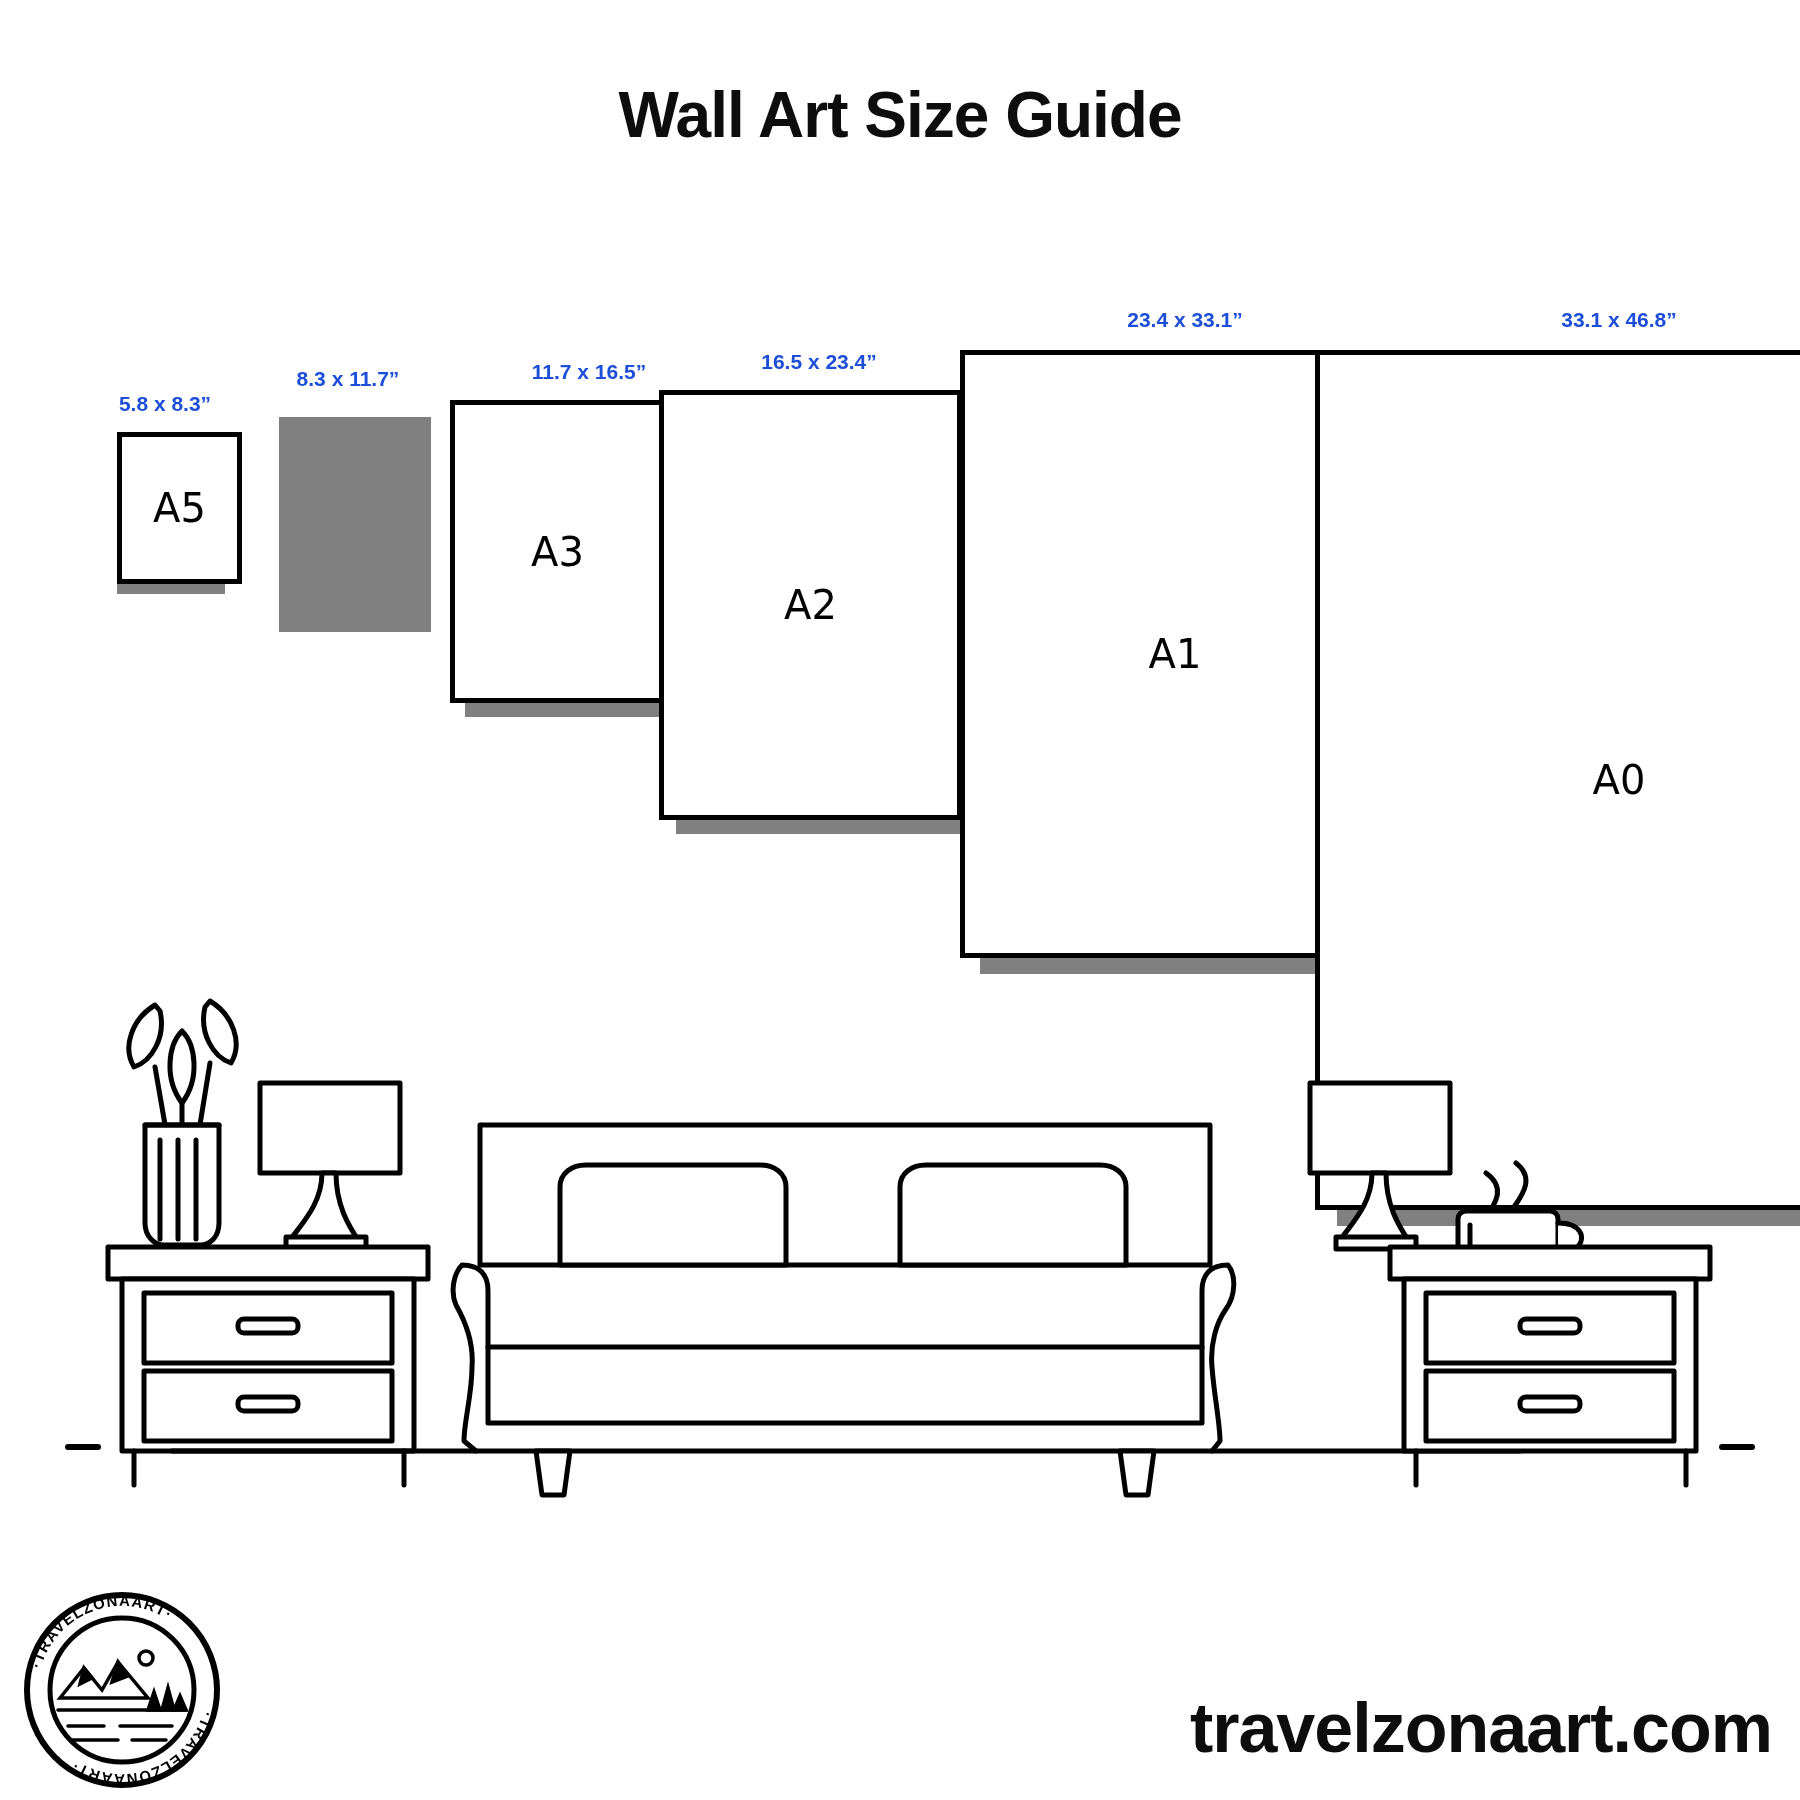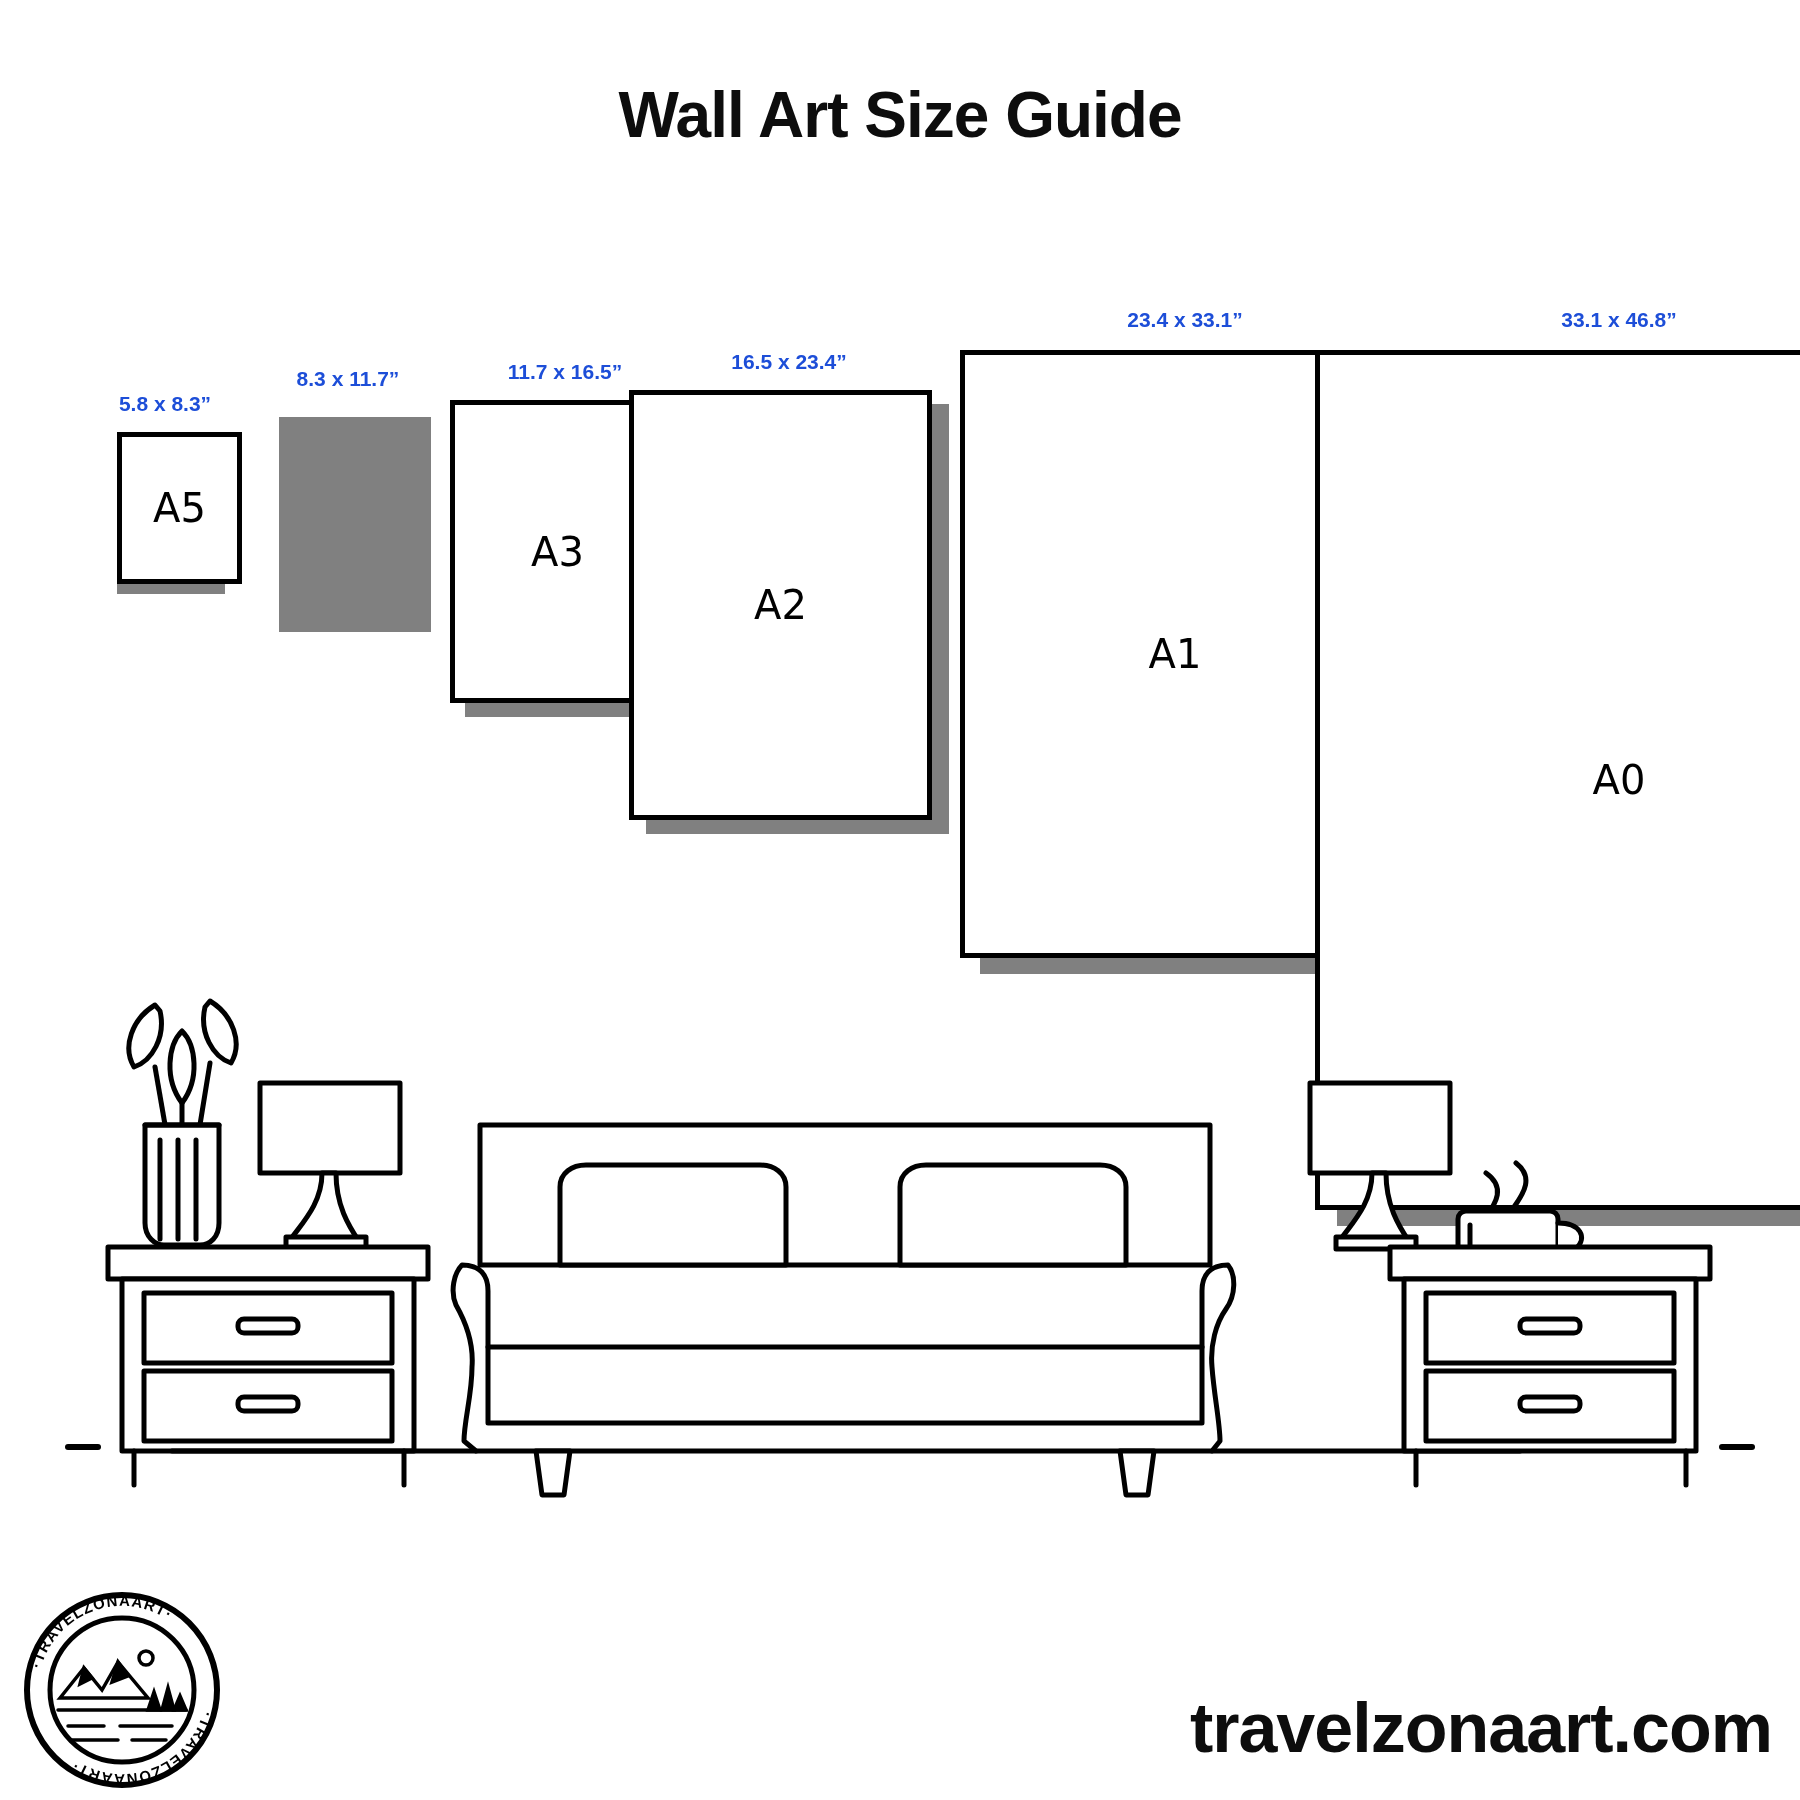--- a/index.html
+++ b/index.html
@@ -115,29 +115,29 @@
     <div class="frame-box" style="left:12px; top:32px; width:125px; height:152px;text-align:center;">
       <span class="frame-label">A5</span>
     </div>
   </div>
 
   <div class="frame-group" style="left:265px; bottom:385px; width:166px; height:260px;">
     <div class="frame-dim" style="top:-8px;">8.3 x 11.7”</div>
     <div class="frame-shadow" style="left:14px; top:42px; width:152px; height:215px;"></div>
   </div>
 
-  <div class="frame-group" style="left:450px; bottom:300px; width:230px; height:350px;">
+  <div class="frame-group" style="left:450px; bottom:300px; width:230px; height:350px;padding-left:48px;">
     <div class="frame-dim" style="top:-10px;">11.7 x 16.5”</div>
     <div class="frame-shadow" style="left:15px; top:44px; width:215px; height:303px;"></div>
     <div class="frame-box" style="left:0px; top:30px; width:215px; height:303px;text-align:right;">
       <span class="frame-label">A3</span>
     </div>
   </div>
 
-  <div class="frame-group" style="left:629px; bottom:180px; width:320px; height:480px;">
+  <div class="frame-group" style="left:659px; bottom:180px; width:320px; height:480px;">
     <div class="frame-dim" style="top:-10px;">16.5 x 23.4”</div>
     <div class="frame-shadow" style="left:17px; top:44px; width:303px; height:430px;"></div>
     <div class="frame-box" style="left:0px; top:30px; width:303px; height:430px;text-align:right;">
       <span class="frame-label">A2</span>
     </div>
   </div>
 
   <div class="frame-group" style="left:960px; bottom:40px; width:450px; height:660px;">
     <div class="frame-dim" style="top:-12px;">23.4 x 33.1”</div>
     <div class="frame-shadow" style="left:20px; top:46px; width:430px; height:608px;"></div>

